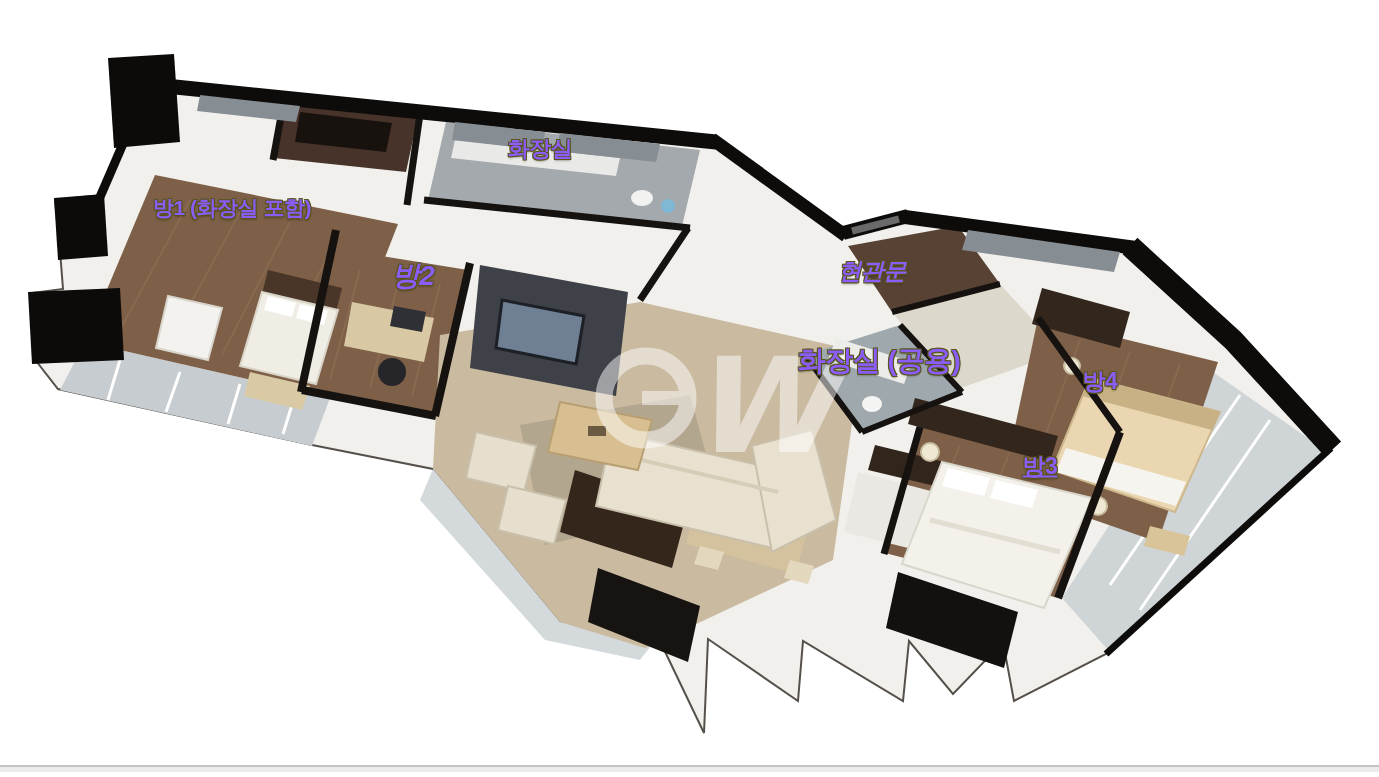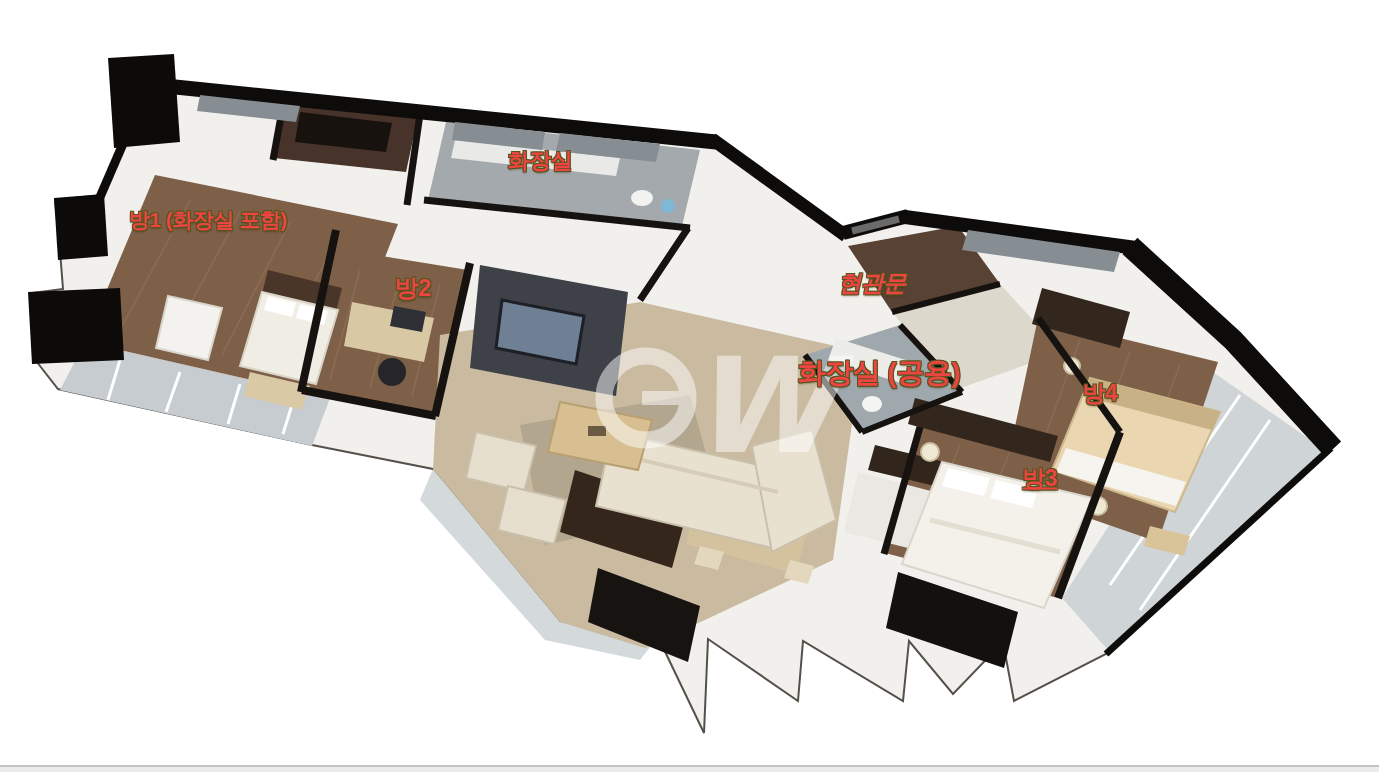--- a/index.html
+++ b/index.html
@@ -1,21 +1,21 @@
 <!DOCTYPE html>
 <html><head>
 <meta charset="utf-8">
 <style>
   html,body{margin:0;padding:0;background:#ffffff;}
   #stage{position:relative;width:1379px;height:777px;background:#ffffff;overflow:hidden;
          font-family:"Liberation Sans","DejaVu Sans",sans-serif;}
   #plan-svg{position:absolute;left:0;top:0;}
   .room-label{position:absolute;transform:translate(-50%,-50%);white-space:nowrap;
-      font-weight:bold;color:#ef4444;letter-spacing:-0.5px;
-      text-shadow:1px 1px 0 #55551a,-1px -1px 0 #55551a,1px -1px 0 #55551a,-1px 1px 0 #55551a,0 2px 2px rgba(40,40,0,.35);margin-top:12px;}
+      font-weight:bold;color:#8b5cf6;letter-spacing:-0.5px;
+      text-shadow:1px 1px 0 #55551a,-1px -1px 0 #55551a,1px -1px 0 #55551a,-1px 1px 0 #55551a,0 2px 2px rgba(40,40,0,.35);}
   .bottom-bar{position:absolute;left:0;width:100%;}
 </style>
 </head>
 <body>
 
 <div id="stage">
 
 <svg id="plan-svg" width="1379" height="777" viewBox="0 0 1379 777">
 
   <g>
@@ -190,23 +190,23 @@
     <polygon points="968,230 1120,252 1114,272 962,250"></polygon>
   </g>
 
   <g opacity="0.5">
     <circle cx="646" cy="398" r="42" fill="none" stroke="#ffffff" stroke-width="17"></circle>
     <rect x="642" y="391" width="50" height="14" fill="#ffffff"></rect>
     <text transform="translate(762,452) skewX(-14)" text-anchor="middle" font-family="DejaVu Sans, sans-serif" font-size="132" font-weight="bold" fill="#ffffff">W</text>
   </g>
 </svg>
 
-  <div class="room-label" style="left:208px;top:208px;font-size:21px;">방1 (화장실 포함)</div>
+  <div class="room-label" style="left:232px;top:208px;font-size:21px;">방1 (화장실 포함)</div>
   <div class="room-label" style="left:540px;top:149px;font-size:22px;">화장실</div>
-  <div class="room-label" style="left:413px;top:276px;font-size:24px;">방2</div>
+  <div class="room-label" style="left:413px;top:276px;font-size:28px;font-style:italic;">방2</div>
   <div class="room-label" style="left:872px;top:271px;font-size:23px;font-style:italic;">현관문</div>
   <div class="room-label" style="left:879px;top:361px;font-size:28px;">화장실 (공용)</div>
   <div class="room-label" style="left:1040px;top:466px;font-size:23px;text-decoration:underline;">방3</div>
   <div class="room-label" style="left:1100px;top:381px;font-size:23px;">방4</div>
 
   <div class="bottom-bar" style="top:765px;height:2px;background:#c4c4c4;"></div>
   <div class="bottom-bar" style="top:767px;height:5px;background:#ebebeb;"></div>
 </div>
 
 </body></html>

